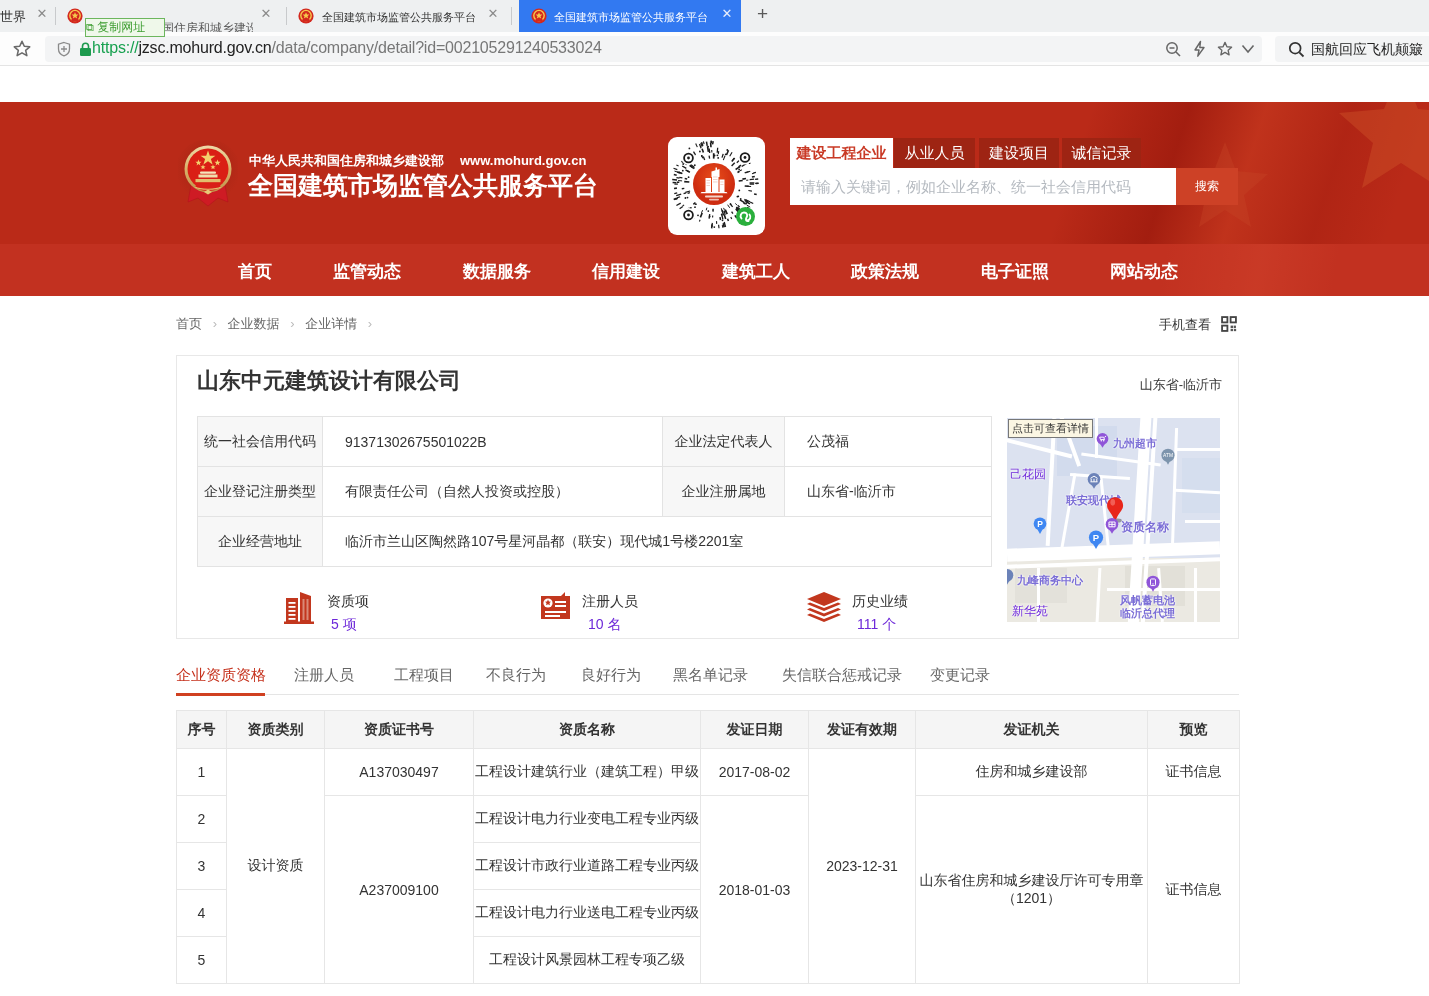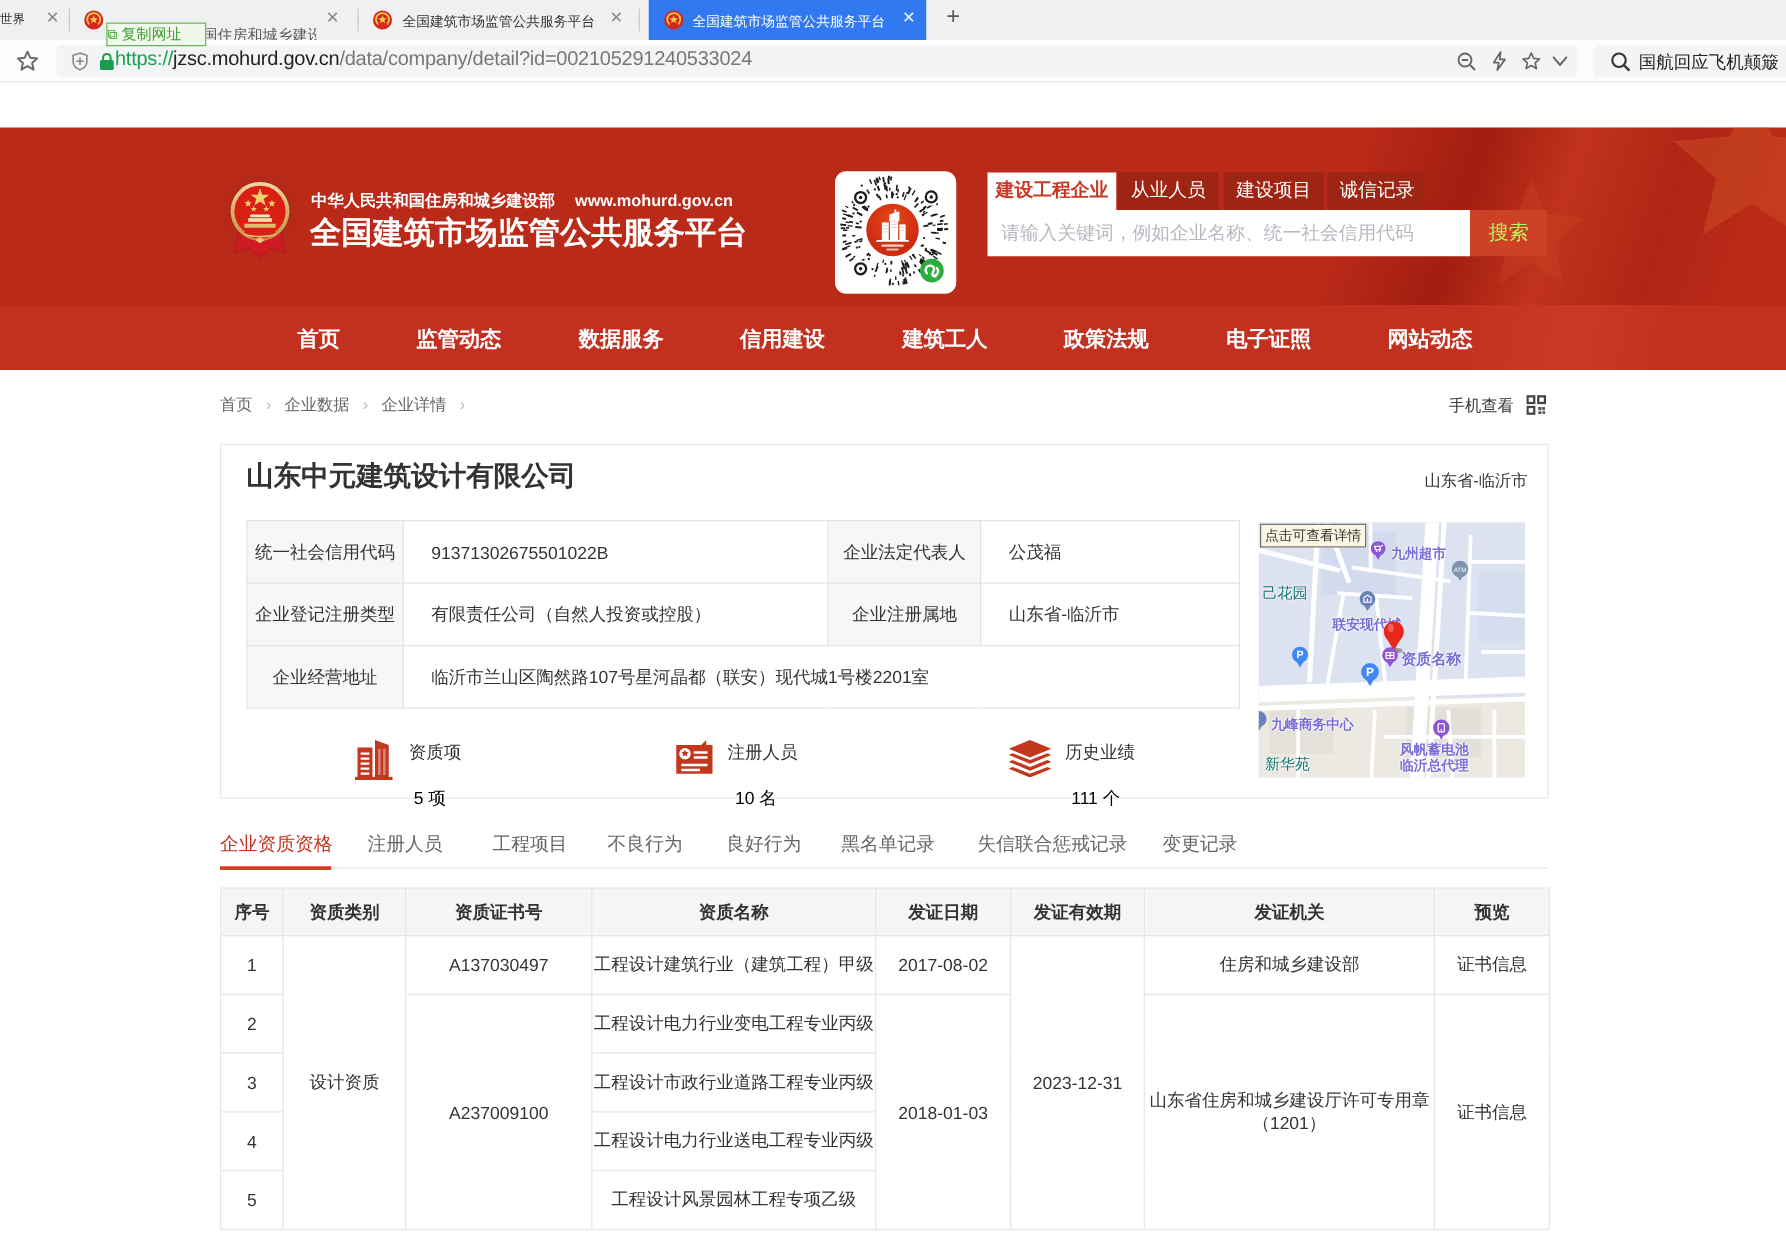--- a/index.html
+++ b/index.html
@@ -23,57 +23,57 @@
 #redhead{position:absolute;left:0;top:102px;width:1429px;height:142px;background:#ba2a18;overflow:hidden}
 #rednav{position:absolute;left:0;top:244px;width:1429px;height:52px;background:#c23120;overflow:hidden}
 .navitem{position:absolute;top:16px;font-size:17px;font-weight:bold;color:#fff;white-space:nowrap}
 #sitetitle1{position:absolute;left:249px;top:50px;font-size:13px;font-weight:bold;color:#fff;letter-spacing:0}
 #siteurl{position:absolute;left:460px;top:51px;font-size:13px;font-weight:bold;color:#fff}
 #sitetitle2{position:absolute;left:248px;top:67px;font-size:25px;font-weight:bold;color:#fff}
 #qrbox{position:absolute;left:668px;top:35px;width:97px;height:98px;background:#fff;border-radius:9px}
 .stab{position:absolute;top:36px;height:30px;font-size:15px;color:#fff;text-align:center;line-height:30px;background:#9e2413}
 #stab0{left:790px;width:103px;background:#fff;color:#c93a26;font-weight:bold}
 #sinput{position:absolute;left:790px;top:66px;width:386px;height:37px;background:#fff;font-size:15px;color:#b5bac0;line-height:37px;padding-left:11px}
-#sbtn{position:absolute;left:1176px;top:66px;width:62px;height:37px;background:#cd4126;color:#bef264;font-size:16px;text-align:center;line-height:37px}
+#sbtn{position:absolute;left:1176px;top:66px;width:62px;height:37px;background:#cd4126;color:#ffffff;font-size:12px;text-align:center;line-height:37px}
 
 #crumb{position:absolute;left:176px;top:315px;font-size:13px;color:#666}
 #crumb .sep{color:#bbb;margin:0 7px}
 #mobile{position:absolute;left:1159px;top:316px;font-size:13px;color:#3a3a3a}
 
 #card1{position:absolute;left:176px;top:355px;width:1063px;height:284px;border:1px solid #e8e8e8;background:#fff}
 #cname{position:absolute;left:20px;top:10px;font-size:22px;font-weight:bold;color:#333}
 #cregion{position:absolute;right:16px;top:20px;font-size:13px;color:#333}
 table.info{position:absolute;left:20px;top:60px;border-collapse:collapse;table-layout:fixed}
 table.info td{border:1px solid #e3e3e3;font-size:14px;color:#333;height:50px;padding:4px 10px}
 table.info td.lb{background:#f7f7f7;text-align:center;padding:4px 6px}
 table.info td.vl{text-align:left;padding-left:22px;background:#fff}
 .statwrap{position:absolute;top:585px;height:40px}
 .stat-label{font-size:14px;color:#333;white-space:nowrap}
-.stat-val{font-size:14px;color:#000000;margin-top:19px;white-space:nowrap}
+.stat-val{font-size:14px;color:#6d28d9;margin-top:5px;white-space:nowrap}
 
 #map{position:absolute;left:1007px;top:418px;width:213px;height:204px;overflow:hidden;background:#dde3f0}
 .mlab{position:absolute;font-size:11px;color:#7b6ed6;white-space:nowrap;line-height:13px;font-weight:bold;text-shadow:0 0 2px #fff,0 0 2px #fff}
-.mgray{color:#0f766e;font-size:12px;font-weight:normal}
+.mgray{color:#6d28d9;font-size:12px;font-weight:normal}
 
 #tabs2{position:absolute;left:176px;top:664px;width:1063px;height:31px;border-bottom:1px solid #e5e5e5}
 #tabs2 span{position:absolute;top:2px;font-size:15px;color:#666;white-space:nowrap}
 #tabs2 span.on{color:#c5311c}
 #tabs2 i{position:absolute;left:0;bottom:-2px;width:89px;height:3px;background:#d04020}
 
 table.big{position:absolute;left:176px;top:710px;border-collapse:collapse;table-layout:fixed}
 table.big th{background:#f5f5f5;border:1px solid #e6e6e6;font-size:14px;color:#333;height:38px;font-weight:bold}
 table.big td{border:1px solid #e6e6e6;font-size:14px;color:#333;height:47px;text-align:center;padding:2px 0}
 .cred{color:#e2483c}
 </style>
 </head>
 <body>
 <div id="stage">
 
 <div id="tabbar">
-  <div class="tabtitle" style="left:0;color:#333;font-size:10px;top:8px">世界</div>
+  <div class="tabtitle" style="left:0;color:#333;font-size:13px;top:8px">世界</div>
   <div class="tabx" style="left:32px">✕</div>
   <div class="tabsep" style="left:55px"></div>
   <svg class="abs" style="left:67px;top:8px" width="16" height="16" viewBox="0 0 16 16">
         <circle cx="8" cy="8" r="7.6" fill="#d3281e"></circle>
         <circle cx="8" cy="7.6" r="5.2" fill="none" stroke="#f6c84c" stroke-width="1.4"></circle>
         <path d="M8 4.2 L9 6.6 L11.4 6.6 L9.5 8.2 L10.2 10.6 L8 9.2 L5.8 10.6 L6.5 8.2 L4.6 6.6 L7 6.6 Z" fill="#f6c84c"></path>
         <rect x="4.5" y="11" width="7" height="2.6" fill="#d3281e"></rect>
       </svg>
   <div class="tabtitle" style="left:90px;width:163px;color:#5a5a5a">中华人民共和国住房和城乡建设</div>
   <div class="tabx" style="left:256px">✕</div>

